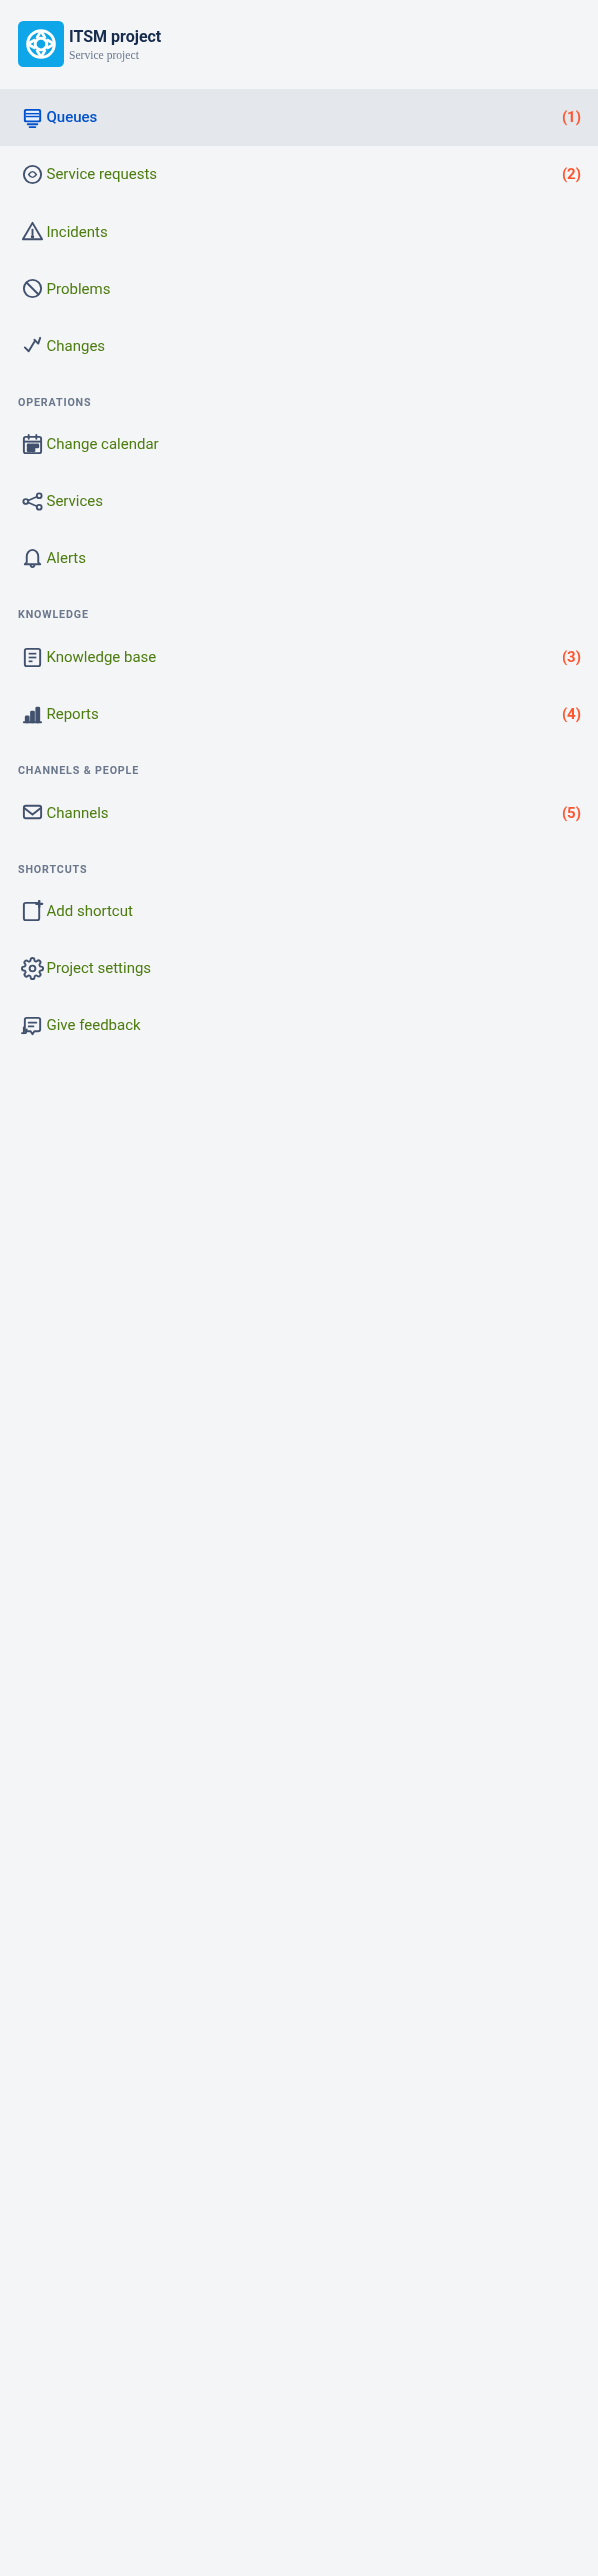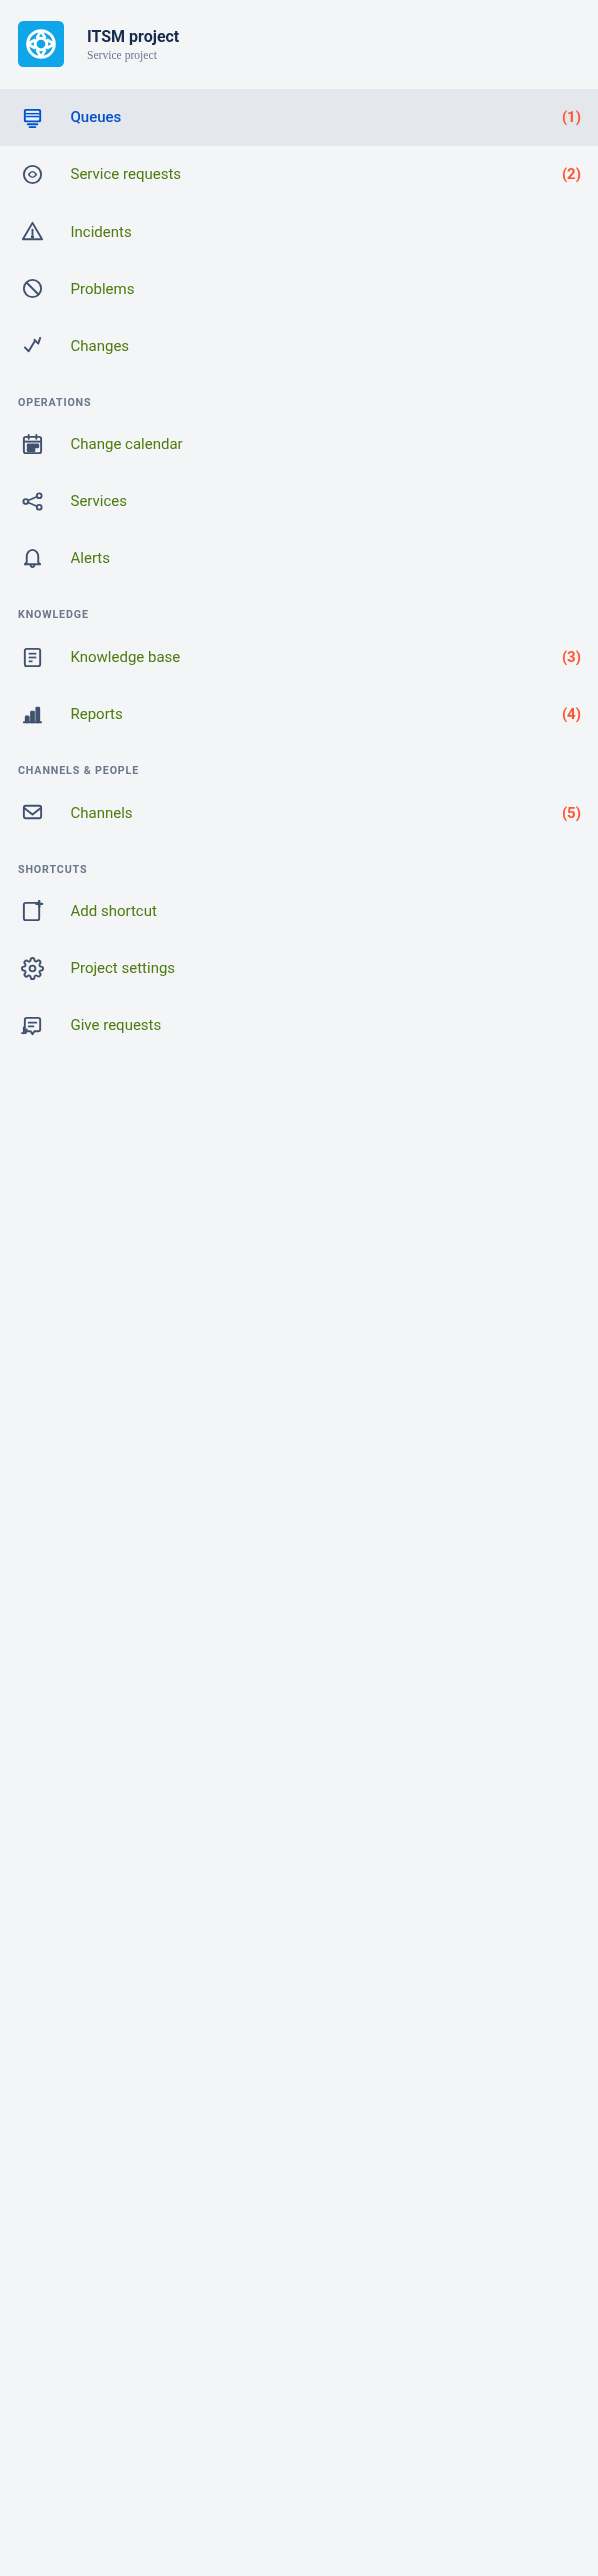--- a/index.html
+++ b/index.html
@@ -18,21 +18,21 @@
     .sidebar {
       width: 599px;
       background: #f4f5f7;
       padding: 0;
     }
 
     .project-header {
       display: flex;
       align-items: center;
       padding: 21.4px 18px 21.4px 18px;
-      gap: 23px;
+      gap: 5px;
       background: #f4f5f7;
     }
 
     .project-logo {
       width: 46px;
       height: 46px;
       background: #0ea5e9;
       border-radius: 5.3px;
       display: flex;
       align-items: center;
@@ -61,21 +61,21 @@
       font-size: 11.6px;
       color: #6b778c;
       margin-top: 1.8px;
       font-family: Liberation Serif, serif;
     }
 
     .nav-item {
       display: flex;
       align-items: center;
       padding: 14.3px 18px;
-      gap: 24px;
+      gap: 0;
       cursor: pointer;
       position: relative;
       min-height: 53px;
     }
 
     .nav-item.active {
       background: #e4e7ec;
     }
 
     .nav-item-icon {
@@ -315,17 +315,17 @@
   <div class="nav-item">
     <div class="nav-item-icon">
       <svg viewBox="0 0 24 24" fill="none" stroke="#42526e" stroke-width="2" xmlns="http://www.w3.org/2000/svg">
         <path d="M4 6 L4 16 Q4 18 6 18 L10 18 L12 21 L14 18 L18 18 Q20 18 20 16 L20 6 Q20 4 18 4 L6 4 Q4 4 4 6Z" stroke="#42526e" stroke-width="2" fill="none" stroke-linejoin="round"></path>
         <line x1="8" y1="9" x2="16" y2="9" stroke="#42526e" stroke-width="1.8" stroke-linecap="round"></line>
         <line x1="8" y1="13" x2="13" y2="13" stroke="#42526e" stroke-width="1.8" stroke-linecap="round"></line>
         <line x1="3" y1="14" x2="3" y2="20" stroke="#42526e" stroke-width="2" stroke-linecap="round"></line>
         <path d="M1 20 L5 20 L6 16" stroke="#42526e" stroke-width="1.8" fill="none" stroke-linecap="round" stroke-linejoin="round"></path>
       </svg>
     </div>
-    <span class="nav-item-label">Give requests</span>
+    <span class="nav-item-label">Give feedback</span>
   </div>
 
 </div>
 
 
 </body></html>

